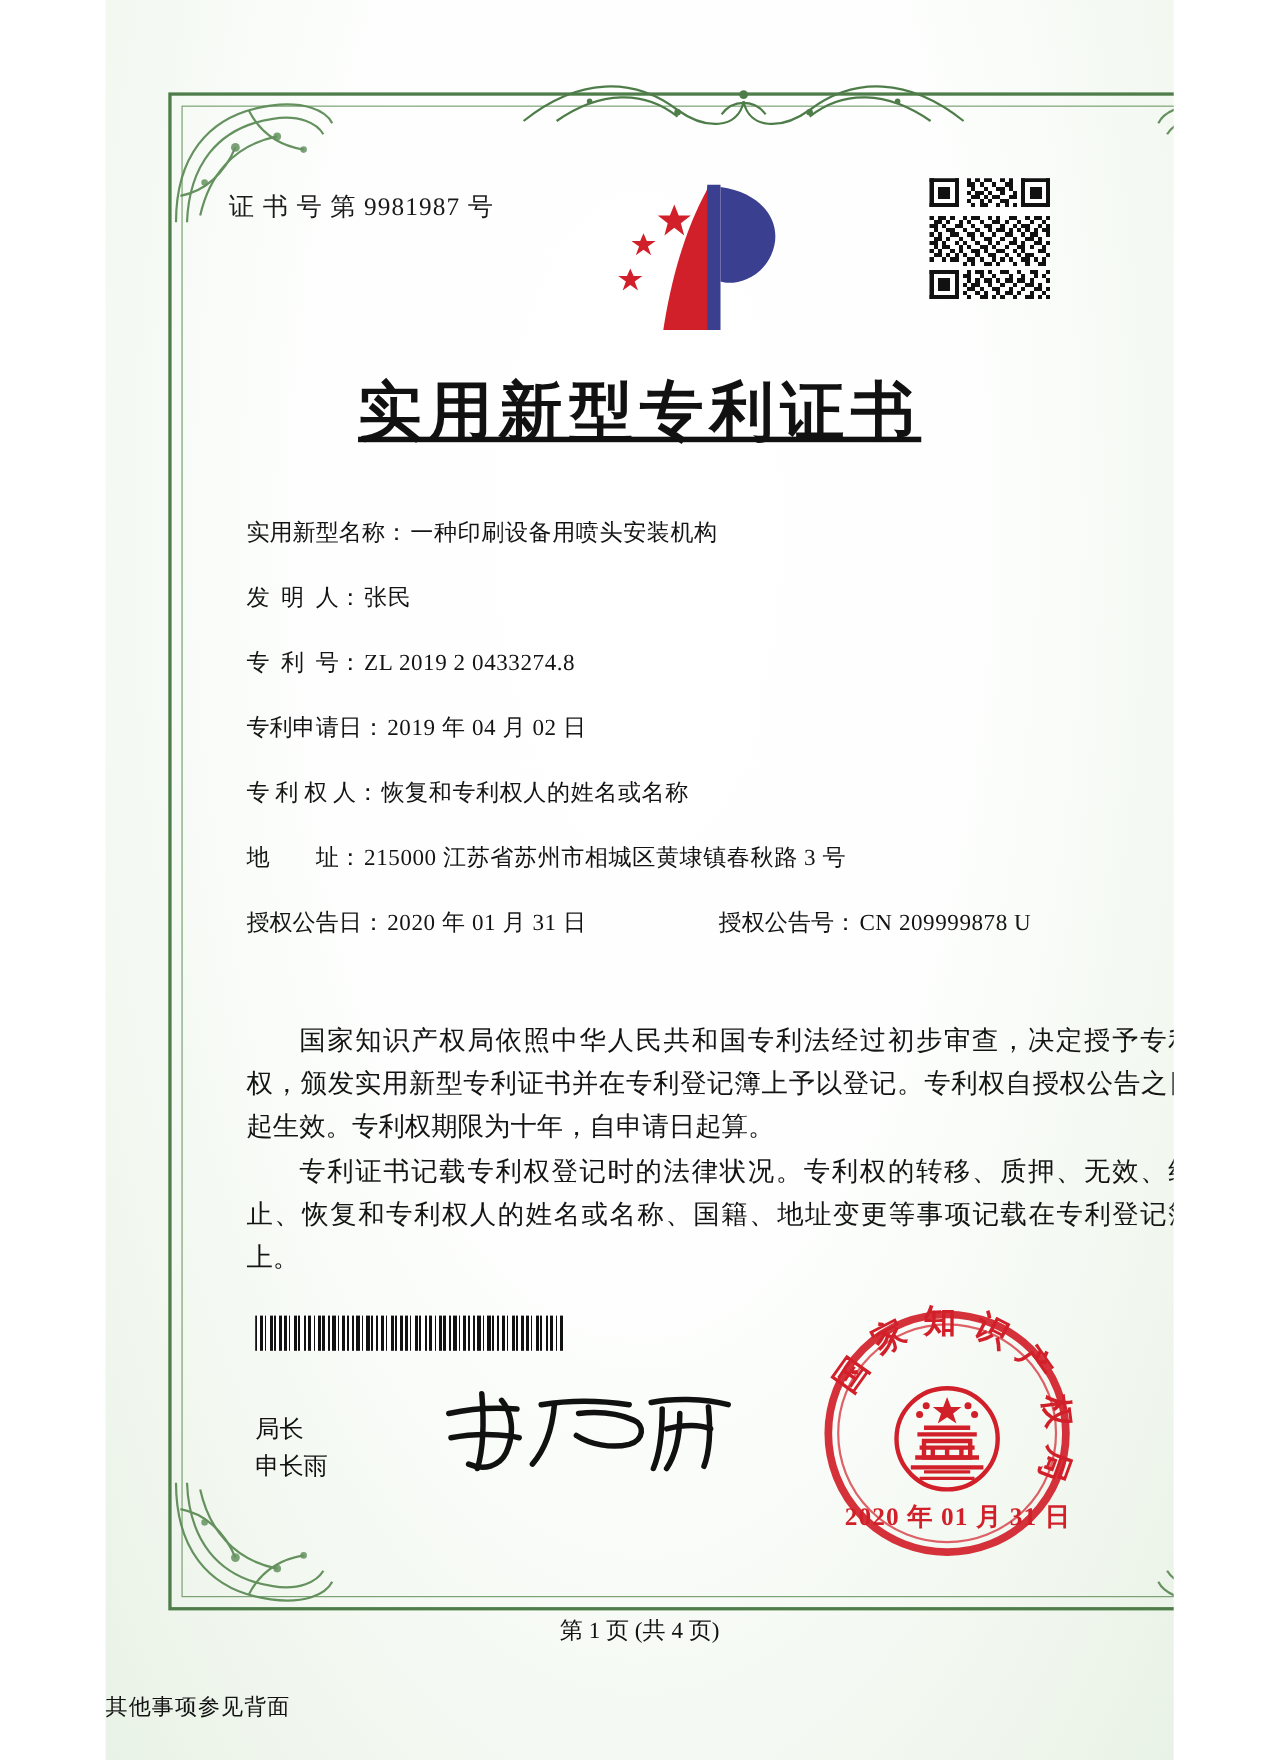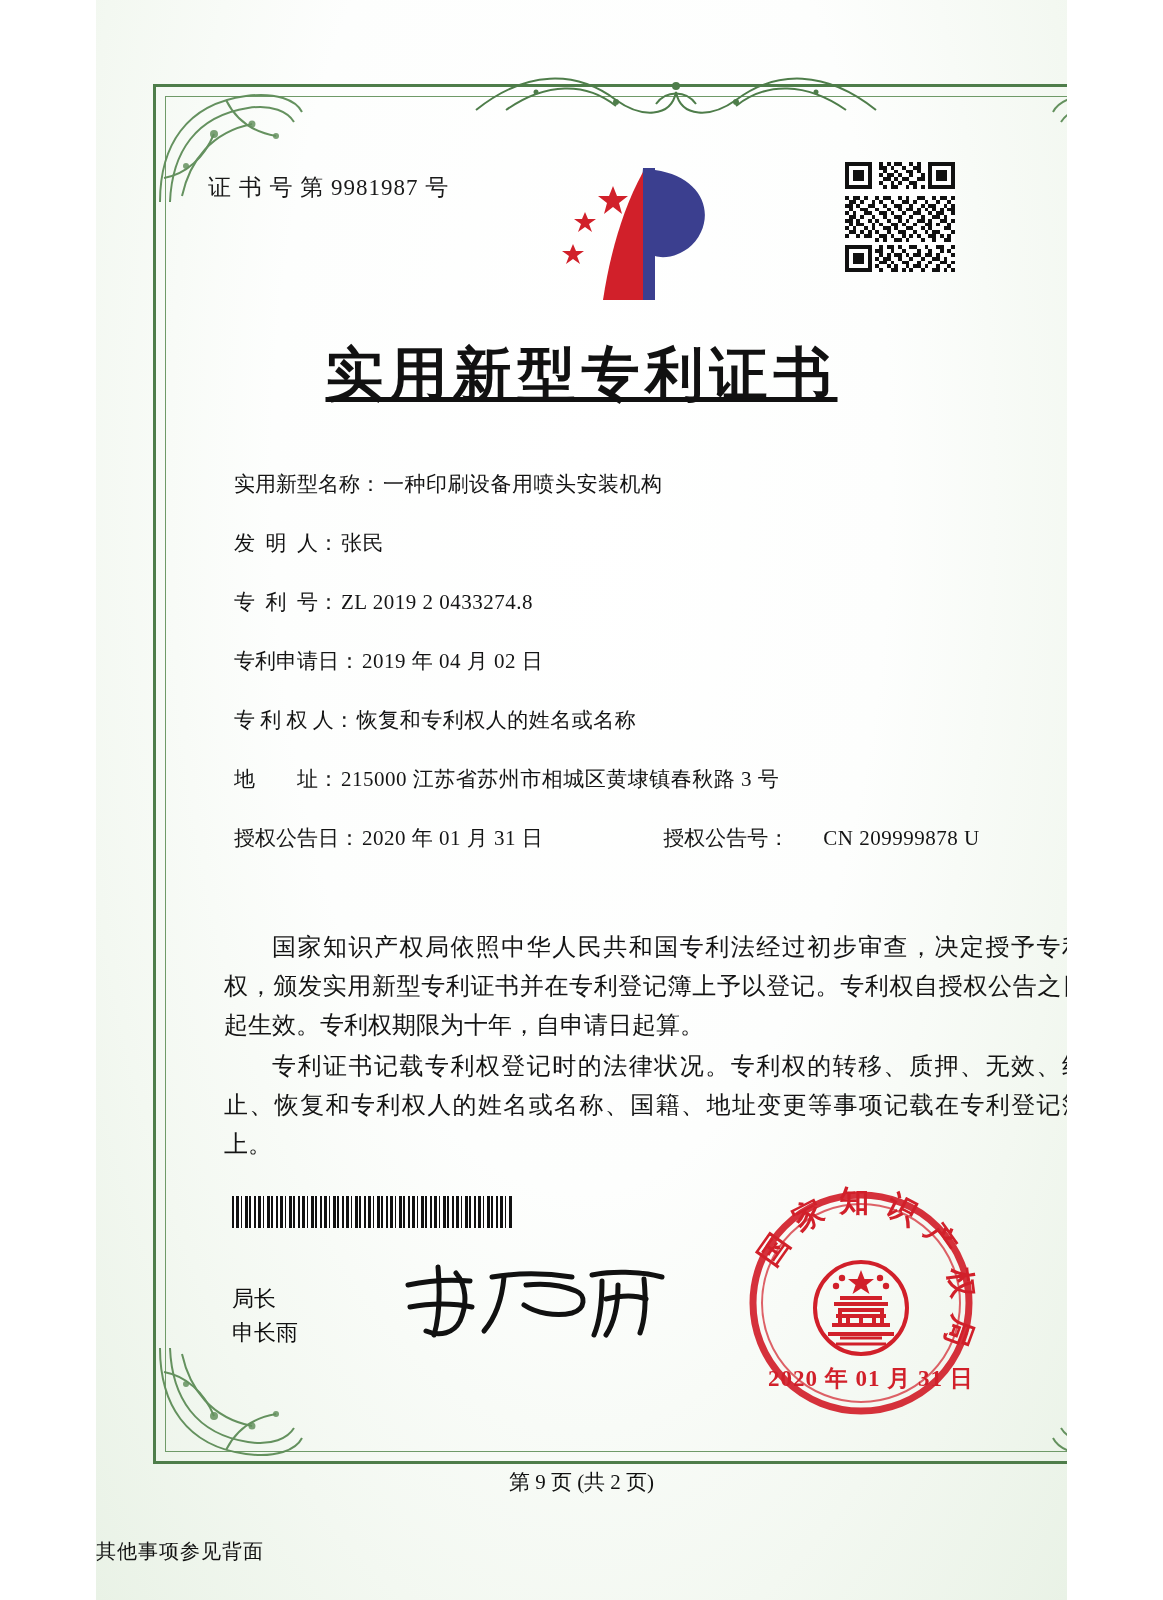--- a/index.html
+++ b/index.html
@@ -83,21 +83,21 @@
     font-weight: bold;
     letter-spacing: 6px;
     color: #111;
     font-family: "Liberation Serif", "DejaVu Serif", serif;
     text-decoration: underline;
   }
 
   
   .fields {
     position: absolute;
-    left: 138px; top: 470px;
+    left: 128px; top: 470px;
     width: 860px;
   }
   .field {
     display: flex;
     align-items: baseline;
     margin-bottom: 31px;
     font-size: 21px;
     color: #141414;
   }
   .field .label {
@@ -106,21 +106,20 @@
   }
   .field .value {
     margin-left: 2px;
     letter-spacing: .5px;
     text-align: right;
   }
   .field.dual .group2 {
     margin-left: 120px;
     display: flex;
     align-items: baseline;
-    gap: 32px;
   }
 
   
   .paras {
     position: absolute;
     left: 128px; top: 928px;
     width: 862px;
     font-size: 24px;
     line-height: 39px;
     color: #141414;
@@ -624,16 +623,16 @@
         <circle cx="150" cy="108" r="3.2"></circle>
       </g>
       <g fill="none" stroke="#d1202a" stroke-width="3">
         <path d="M104 160 L146 160"></path>
         <path d="M100 166 L150 166"></path>
       </g>
     </svg>
   </div>
   <div class="seal-date">2020 年 01 月 31 日</div>
 
-  <div class="page-no">第 9 页 (共 2 页)</div>
+  <div class="page-no">第 1 页 (共 4 页)</div>
   <div class="back-note">其他事项参见背面</div>
 
 </div>
 
 </body></html>

